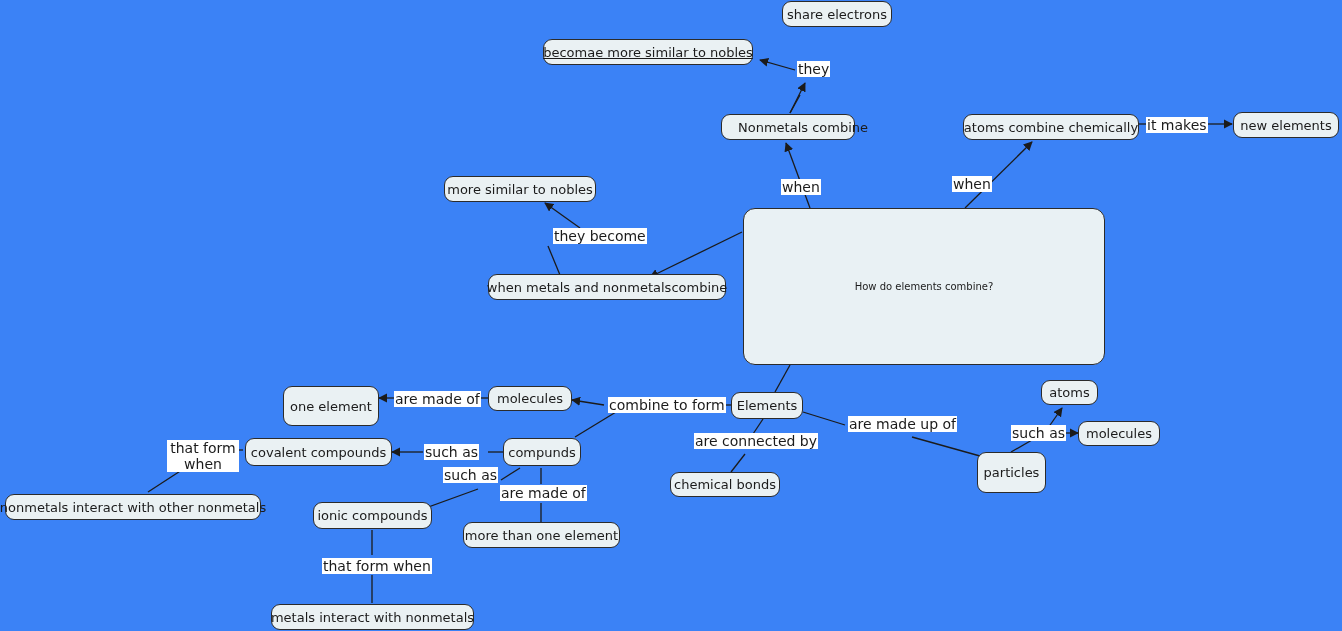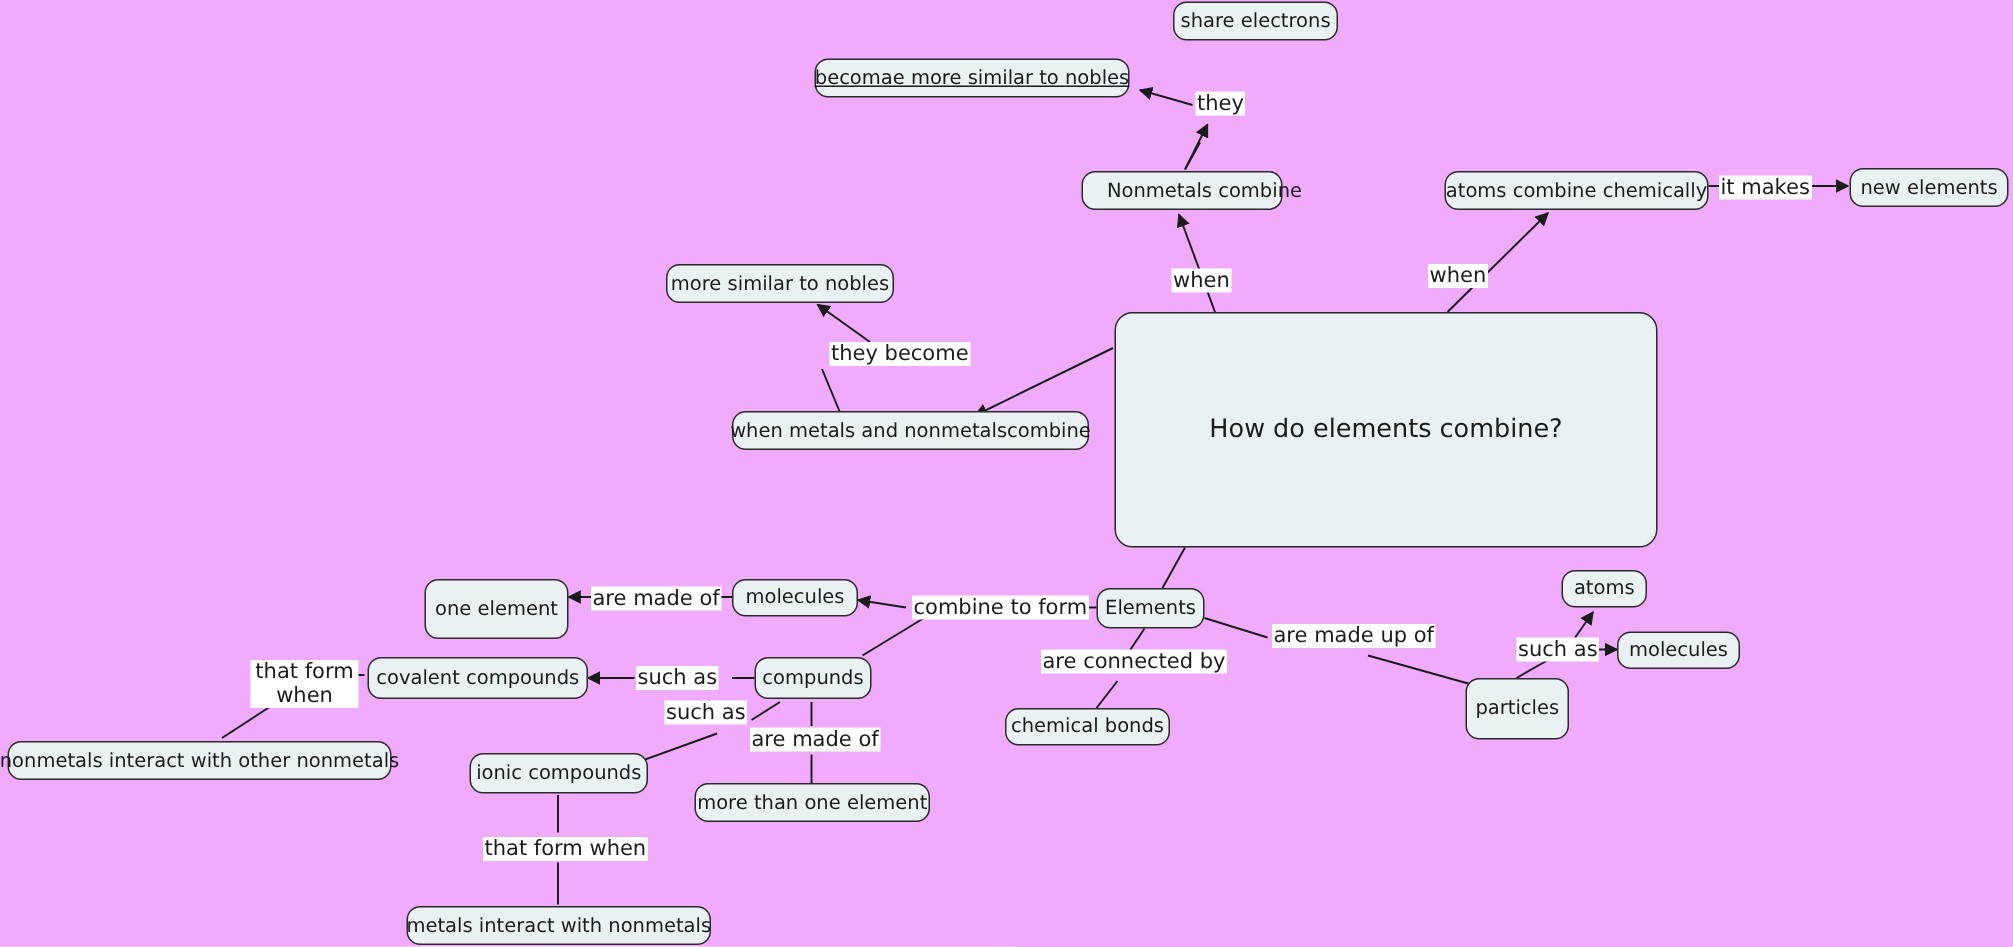--- a/index.html
+++ b/index.html
@@ -11,21 +11,21 @@
   body {
     font-family: "DejaVu Sans", sans-serif;
     width: 1342px;
     height: 631px;
     overflow: hidden;
   }
   #canvas {
     position: relative;
     width: 1342px;
     height: 631px;
-    background: #f0abfc;
+    background: #3b82f6;
   }
   #edge-layer {
     position: absolute;
     left: 0;
     top: 0;
     width: 1342px;
     height: 631px;
     pointer-events: none;
   }
   .node {
@@ -39,21 +39,21 @@
     line-height: 1;
     display: flex;
     align-items: center;
     justify-content: center;
     white-space: nowrap;
     padding: 0 10px;
     z-index: 2;
   }
   .node.central {
     border-radius: 12px;
-    font-size: 17px;
+    font-size: 10px;
     background: #e9f1f4;
   }
   .edge-label {
     position: absolute;
     font-size: 14px;
     color: #1b1b1b;
     background: #ffffff;
     line-height: 1.15;
     white-space: nowrap;
     padding: 0 1px;

